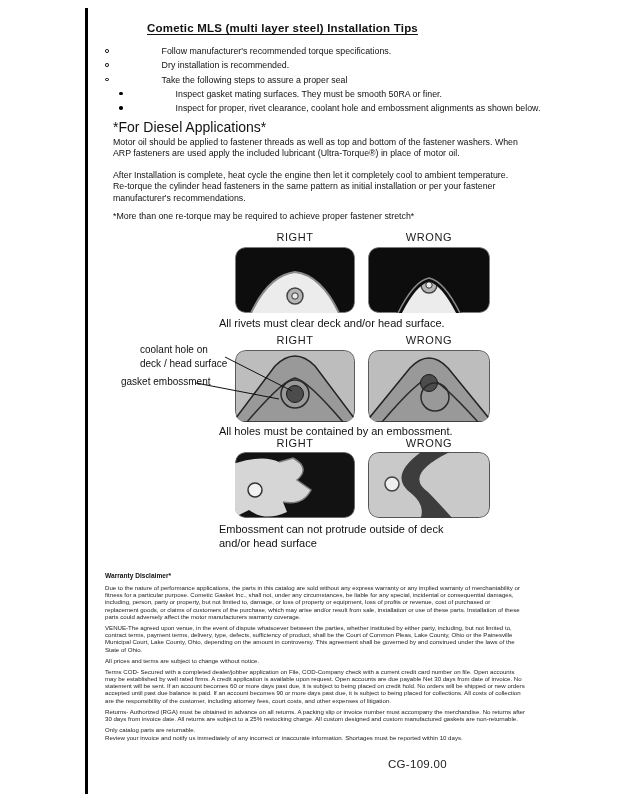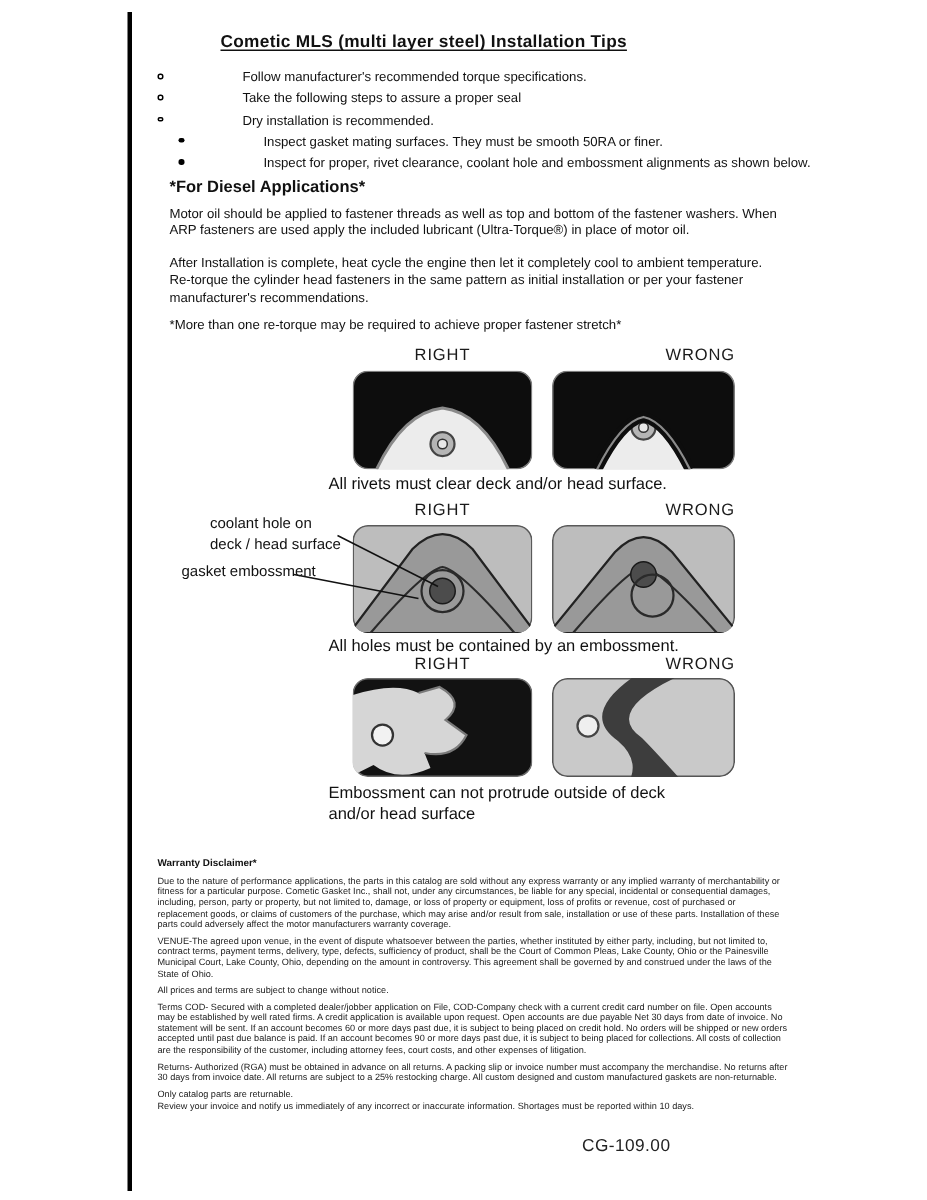--- a/index.html
+++ b/index.html
@@ -12,29 +12,29 @@
   .title { position:absolute; left:113px; top:22px; font-size:11.5px; font-weight:bold;
            text-decoration:underline; text-underline-offset:2px; letter-spacing:.2px;margin-left:34px; }
 
   .bullets { position:absolute; left:105px; top:45px; width:440px; font-size:8.8px; line-height:1.45; }
   .brow { display:flex; align-items:flex-start; margin-bottom:1.5px;gap:48px; }
   .brow.sub { margin-left:14px; }
   .mk { flex:0 0 auto; width:3.6px; height:3.6px; border-radius:50%; margin:4px 5px 0 0; }
   .mk-open { border:1px solid #000; }
   .mk-filled { background:#000; }
 
-  .heading2 { position:absolute; left:113px; top:119px; font-size:11px; font-weight:bold; }
+  .heading2 { position:absolute; left:113px; top:119px; font-size:14px; font-weight:normal; }
   .para { position:absolute; left:113px; width:410px; font-size:8.8px; line-height:1.3; }
   .p1 { top:137px; }
   .p2 { top:170px; }
   .note { top:211px; }
 
   .lbl { position:absolute; font-size:11px; text-align:center; letter-spacing:.6px; color:#1a1a1a; }
   .col1 { left:235px; width:120px; }
-  .col2 { left:368px; width:122px;text-align:right; }
+  .col2 { left:368px; width:122px; }
   .r1l { top:231px; } .r2l { top:334px; } .r3l { top:437px; }
 
   .dimg { position:absolute; border-radius:10px; overflow:hidden; }
   .dimg svg { display:block; }
   .r1i { top:247px; height:66px; }
   .r2i { top:350px; height:72px; }
   .r3i { top:452px; height:66px; }
 
   .caption { position:absolute; left:219px; font-size:11px; color:#111; }
   .cap1 { top:317px; }
@@ -62,25 +62,25 @@
 
   <h1 class="title">Cometic MLS (multi layer steel) Installation Tips</h1>
 
   <div class="bullets">
     <div class="brow">
       <span class="mk mk-open"></span>
       <span>Follow manufacturer's recommended torque specifications.</span>
     </div>
     <div class="brow">
       <span class="mk mk-open"></span>
-      <span>Take the following steps to assure a proper seal</span>
+      <span>Dry installation is recommended.</span>
     </div>
     <div class="brow">
       <span class="mk mk-open"></span>
-      <span>Dry installation is recommended.</span>
+      <span>Take the following steps to assure a proper seal</span>
     </div>
     <div class="brow sub">
       <span class="mk mk-filled"></span>
       <span>Inspect gasket mating surfaces.  They must be smooth 50RA or finer.</span>
     </div>
     <div class="brow sub">
       <span class="mk mk-filled"></span>
       <span>Inspect for proper, rivet clearance, coolant hole and embossment alignments as shown below.</span>
     </div>
   </div>

